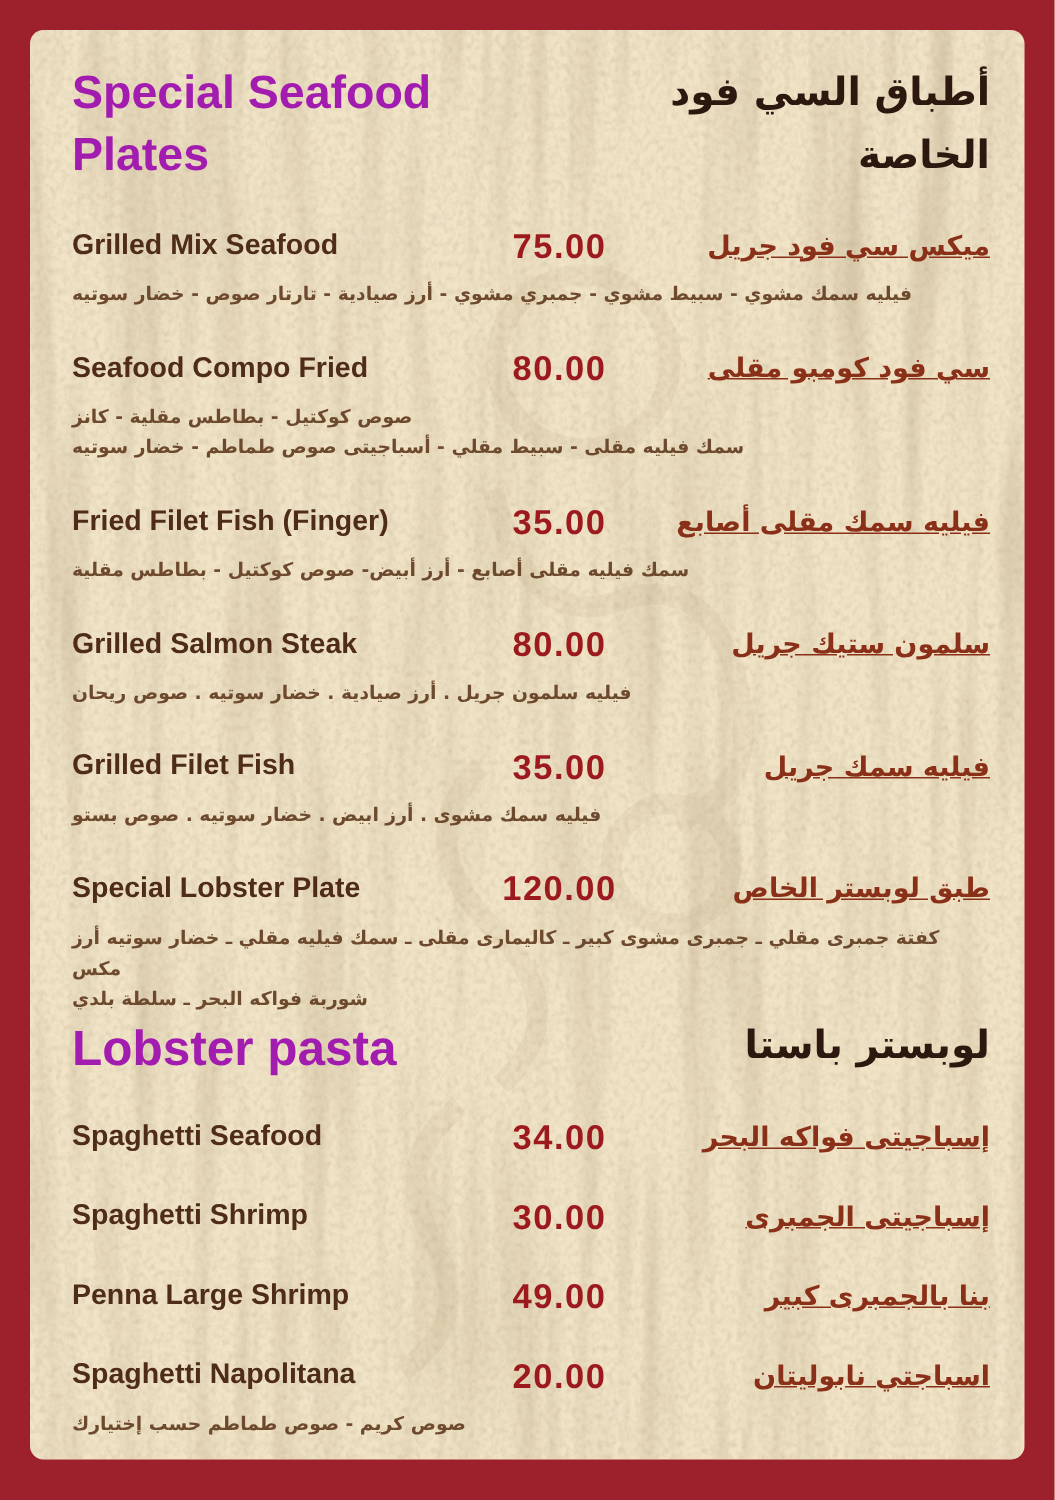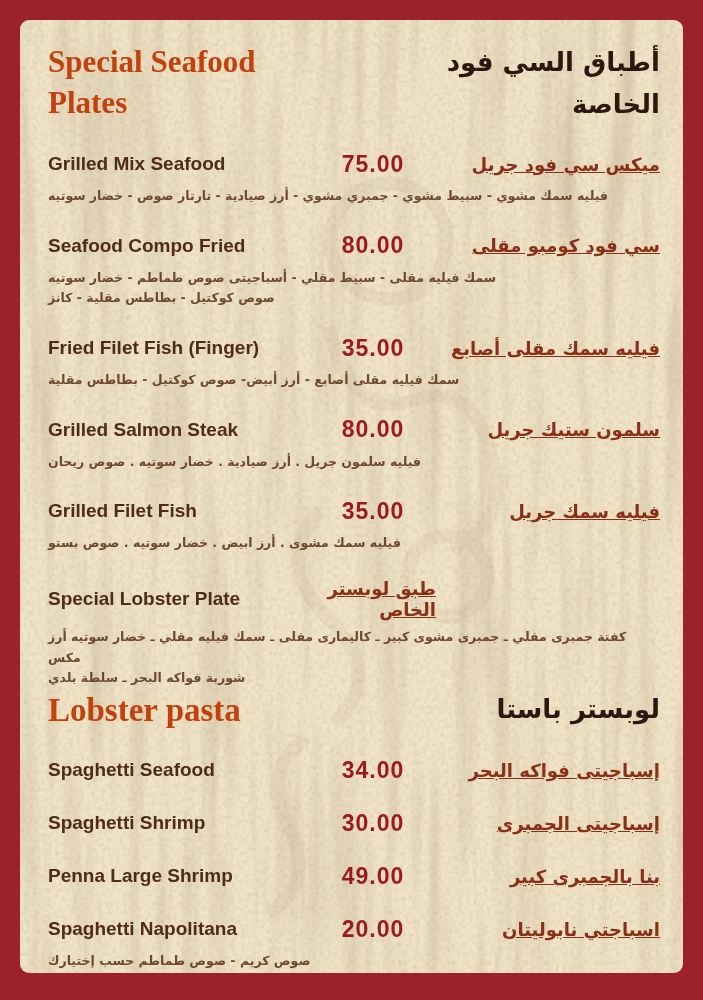--- a/index.html
+++ b/index.html
@@ -16,22 +16,22 @@
     overflow:hidden;
   }
   .texture{position:absolute;inset:0;pointer-events:none;}
   .content{
     position:relative;
     padding:22px 23px 0 28px;
     z-index:3;
   }
   .hdr-row{display:flex;justify-content:space-between;align-items:flex-start;}
   .hdr-en{
-    font-size:31px;font-weight:bold;color:#c2410c;
-    line-height:1.32;letter-spacing:0px;font-family:Liberation Serif, serif;
+    font-size:31px;font-weight:bold;color:#a21caf;
+    line-height:1.32;letter-spacing:0px;
   }
   .hdr-ar{
     font-family:"DejaVu Sans",sans-serif;
     font-size:26px;font-weight:bold;color:#2c180e;
     line-height:1.6;text-align:right;
   }
   .hdr-en span,.hdr-ar span{display:block;}
   .hdr2{align-items:flex-start;}
   .hdr2 .hdr-en{font-size:33px;}
   .item-row{
@@ -117,22 +117,22 @@
       <div class="desc" dir="rtl">
         <div>فيليه سمك مشوي - سبيط مشوي - جمبري مشوي - أرز صيادية - تارتار صوص - خضار سوتيه</div>
       </div>
 
       <div class="item-row">
         <div class="item-en">Seafood Compo Fried</div>
         <div class="item-price">80.00</div>
         <div class="item-ar" dir="rtl">سي فود كومبو مقلى</div>
       </div>
       <div class="desc" dir="rtl">
+        <div>صوص كوكتيل - بطاطس مقلية - كانز</div>
         <div>سمك فيليه مقلى - سبيط مقلي - أسباجيتى صوص طماطم - خضار سوتيه</div>
-        <div>صوص كوكتيل - بطاطس مقلية - كانز</div>
       </div>
 
       <div class="item-row">
         <div class="item-en">Fried Filet Fish (Finger)</div>
         <div class="item-price">35.00</div>
         <div class="item-ar" dir="rtl">فيليه سمك مقلى أصابع</div>
       </div>
       <div class="desc" dir="rtl">
         <div>سمك فيليه مقلى أصابع - أرز أبيض- صوص كوكتيل - بطاطس مقلية</div>
       </div>
@@ -150,20 +150,21 @@
         <div class="item-en">Grilled Filet Fish</div>
         <div class="item-price">35.00</div>
         <div class="item-ar" dir="rtl">فيليه سمك جريل</div>
       </div>
       <div class="desc" dir="rtl">
         <div>فيليه سمك مشوى . أرز ابيض . خضار سوتيه . صوص بستو</div>
       </div>
 
       <div class="item-row">
         <div class="item-en">Special Lobster Plate</div>
+        <div class="item-price">120.00</div>
         <div class="item-ar" dir="rtl">طبق لوبستر الخاص</div>
       </div>
       <div class="desc" dir="rtl">
         <div>كفتة جمبرى مقلي ـ جمبرى مشوى كبير ـ كاليمارى مقلى ـ سمك فيليه مقلي ـ خضار سوتيه أرز مكس</div>
         <div>شوربة فواكه البحر ـ سلطة بلدي</div>
       </div>
     </div>
 
     <div class="hdr-row hdr2">
       <div class="hdr-en">

